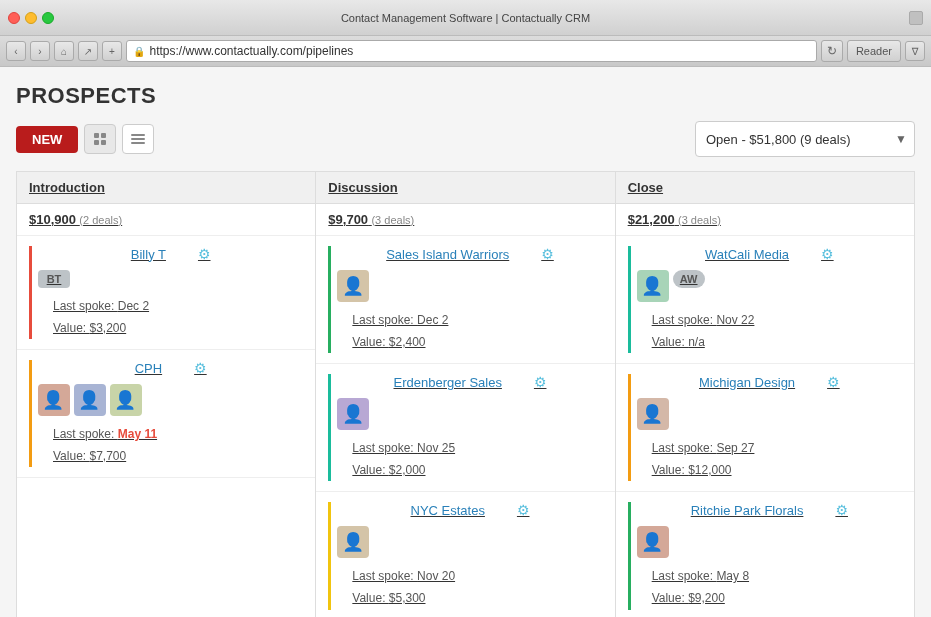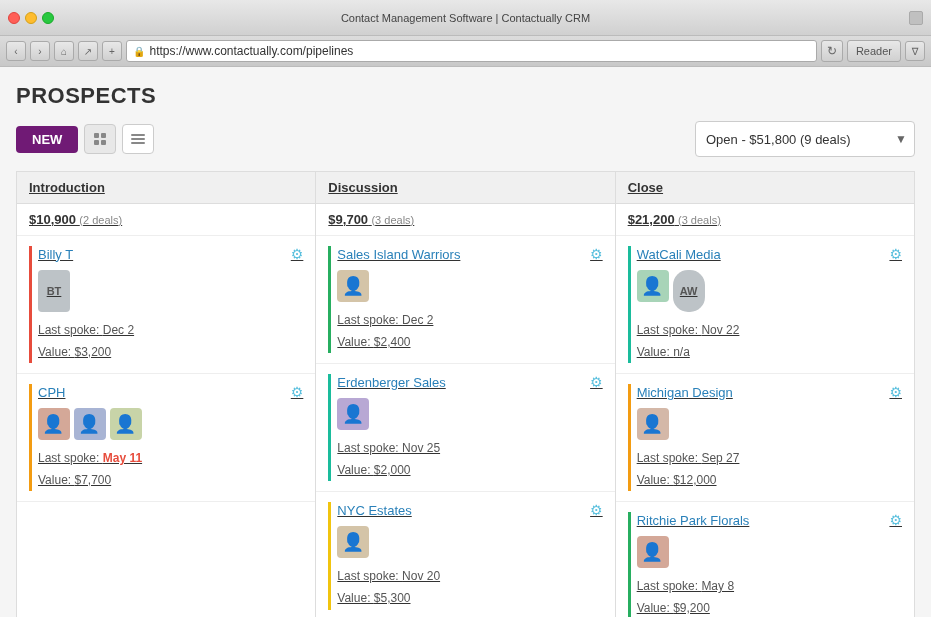--- a/index.html
+++ b/index.html
@@ -125,21 +125,21 @@
     }
 
     .toolbar {
       display: flex;
       align-items: center;
       gap: 6px;
       margin-bottom: 14px;
     }
 
     .btn-new {
-      background: #701a75;
+      background: #b91c1c;
       color: white;
       border: none;
       border-radius: 4px;
       padding: 6px 16px;
       font-size: 13px;
       font-weight: bold;
       cursor: pointer;
     }
 
     .view-btn {
@@ -241,21 +241,21 @@
       padding-left: 6px;
     }
     .deal-card-inner.red { border-left-color: #e74c3c; }
     .deal-card-inner.orange { border-left-color: #f39c12; }
     .deal-card-inner.green { border-left-color: #27ae60; }
     .deal-card-inner.teal { border-left-color: #1abc9c; }
     .deal-card-inner.yellow { border-left-color: #f1c40f; }
 
     .deal-header {
       display: flex;
-      justify-content: space-between;
+      justify-content: center;
       align-items: center;
       margin-bottom: 8px;
       gap: 32px;
     }
     .deal-name {
       color: #2980b9;
       font-size: 13px;
       cursor: pointer;
       text-decoration: none;
     }
@@ -268,21 +268,21 @@
 
     .deal-avatars {
       display: flex;
       gap: 4px;
       margin-bottom: 8px;
       flex-wrap: wrap;
     }
 
     .avatar {
       width: 32px;
-      height: 42px;
+      height: 18px;
       border-radius: 4px;
       overflow: hidden;
       display: flex;
       align-items: center;
       justify-content: center;
       font-size: 11px;
       font-weight: bold;
       color: white;
       background: #95a5a6;
     }
@@ -312,21 +312,21 @@
     .avatar-img.couple1 { background: #d4c4a8; }
     .avatar-img.person4 { background: #b8a8d4; }
     .avatar-img.person5 { background: #a8d4b8; }
     .avatar-img.person6 { background: #d4b8a8; }
 
     .deal-meta {
       font-size: 12px;
       color: #555;
       line-height: 1.8;
     }
-    .deal-meta .label { color: #555; }
+    .deal-meta .label { color: #555; margin-left: 15px; }
     .deal-meta .highlight { color: #e74c3c; font-weight: bold; }
     .deal-meta .value { color: #555; }
 
     
     .grid-icon-inner {
       display: grid;
       grid-template-columns: 1fr 1fr;
       gap: 2px;
       width: 12px;
       height: 12px;

